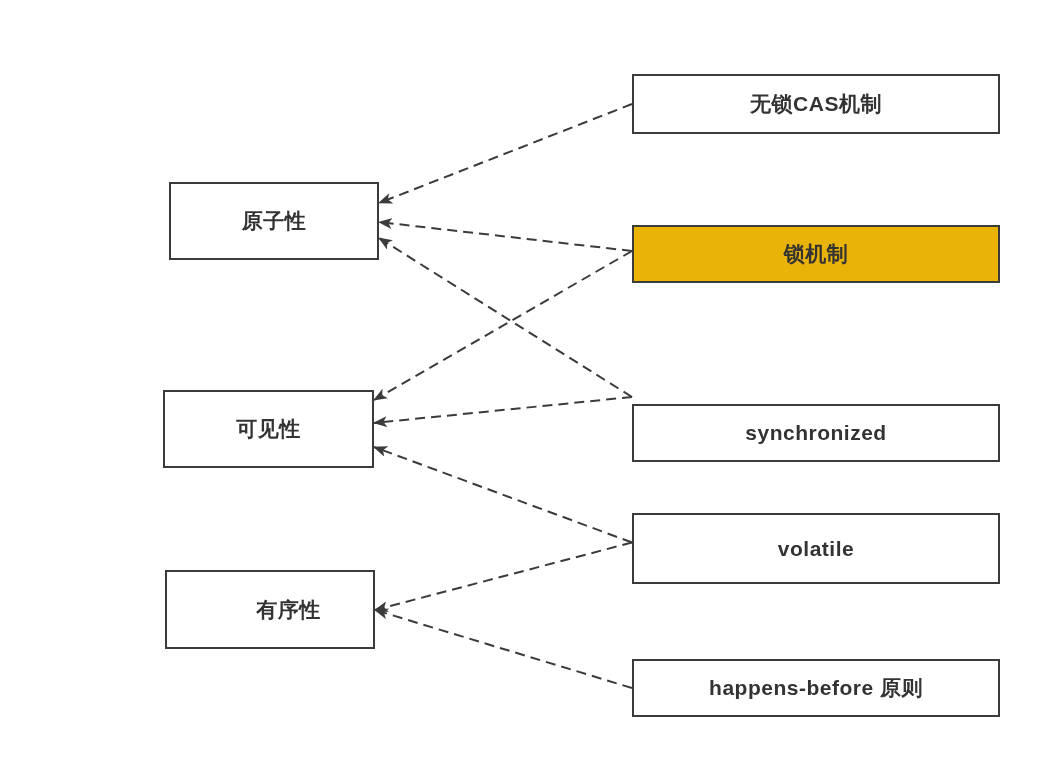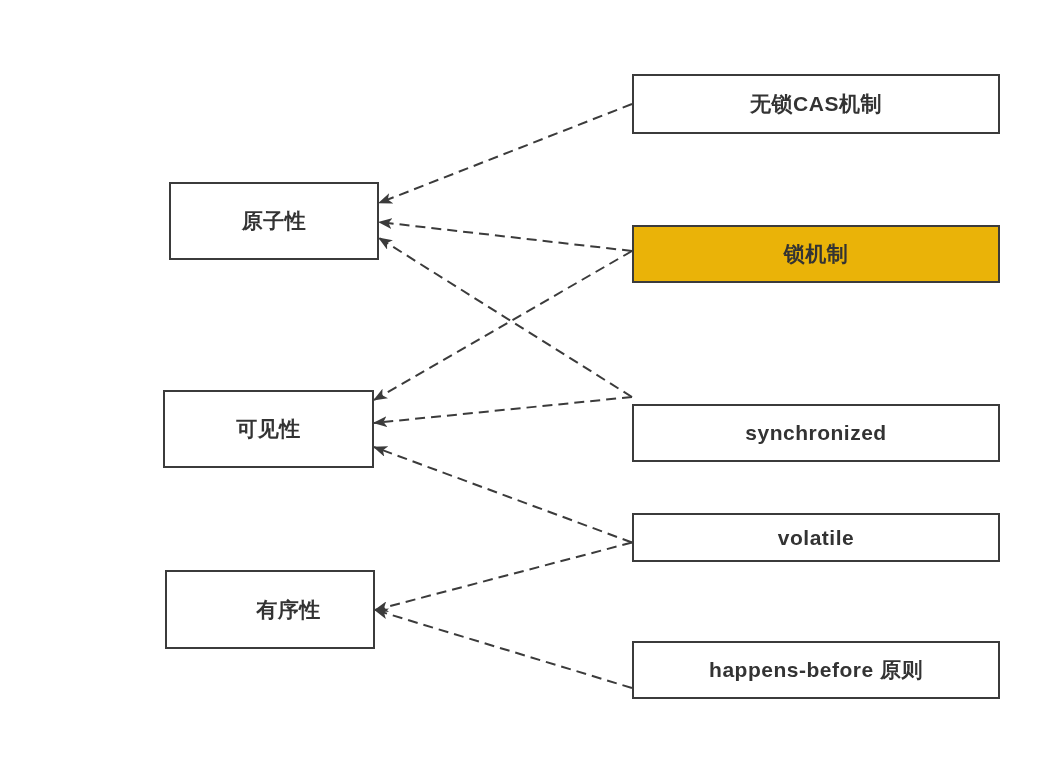--- a/index.html
+++ b/index.html
@@ -72,20 +72,20 @@
       </div>
       <div class="node right" style="left: 632px; top: 74px; width: 368px; height: 60px; border-color: rgb(59, 59, 59); background: rgb(255, 255, 255);">
         <span class="label" style="color: rgb(51, 51, 51);">无锁CAS机制</span>
       </div>
       <div class="node right" style="left: 632px; top: 225px; width: 368px; height: 58px; border-color: rgb(59, 59, 59); background: #eab308;">
         <span class="label" style="color: rgb(51, 51, 51);">锁机制</span>
       </div>
       <div class="node right" style="left: 632px; top: 368px; width: 368px; height: 58px; border-color: rgb(59, 59, 59); background: rgb(255, 255, 255); margin-top: 36px;">
         <span class="label" style="color: rgb(51, 51, 51);">synchronized</span>
       </div>
-      <div class="node right" style="left: 632px; top: 513px; width: 368px; height: 49px; border-color: rgb(59, 59, 59); background: rgb(255, 255, 255);">
+      <div class="node right" style="left: 632px; top: 513px; width: 368px; height: 71px; border-color: rgb(59, 59, 59); background: rgb(255, 255, 255);">
         <span class="label" style="color: rgb(51, 51, 51);">volatile</span>
       </div>
-      <div class="node right" style="left: 632px; top: 641px; width: 368px; height: 58px; border-color: rgb(59, 59, 59); background: rgb(255, 255, 255);">
+      <div class="node right" style="left: 632px; top: 659px; width: 368px; height: 58px; border-color: rgb(59, 59, 59); background: rgb(255, 255, 255);">
         <span class="label" style="color: rgb(51, 51, 51);">happens-before 原则</span>
       </div>
     </div>
 </div>
 
 </body></html>

